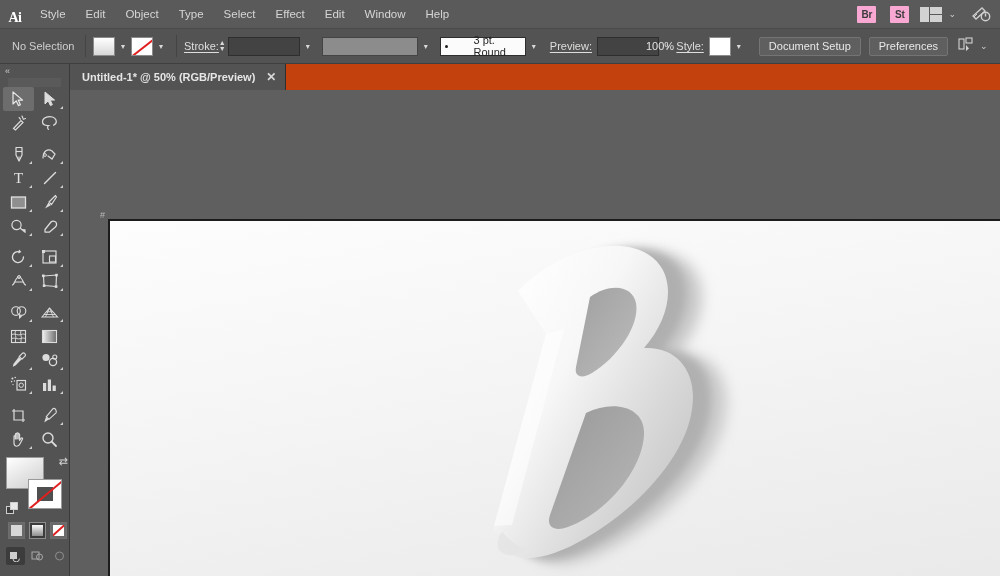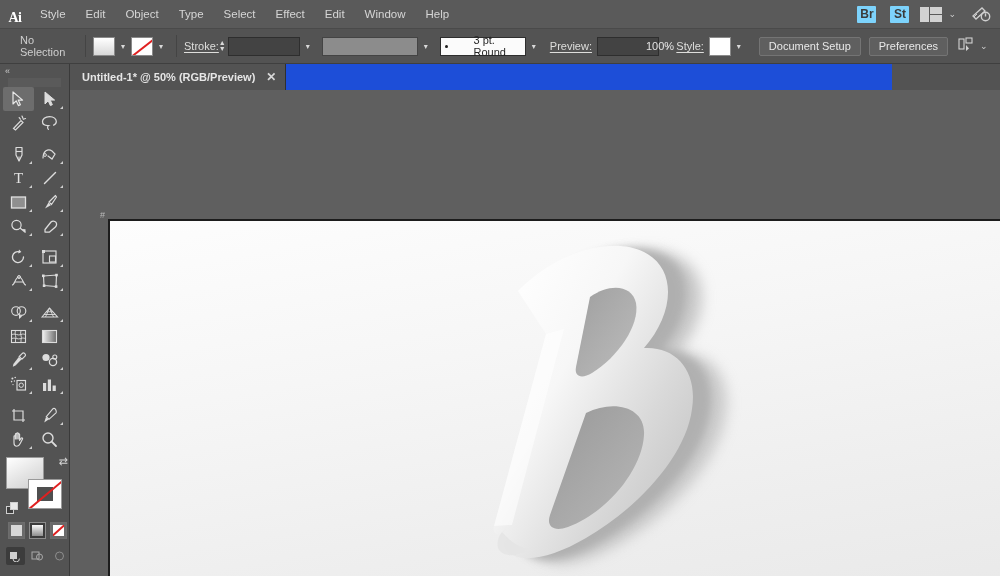--- a/index.html
+++ b/index.html
@@ -26,22 +26,22 @@
     font-family: "Liberation Serif", serif;
     letter-spacing: -0.5px;
     margin-top: 8px;
   }
   .menu-item {
     padding: 0 10px; height: 29px; line-height: 29px;
     color: #d6d6d6; font-size: 11.5px; white-space: nowrap; cursor: default;
   }
   .menu-right { margin-left: auto; display: flex; align-items: center; padding-right: 8px; }
   .sq-btn {
-    width: 19px; height: 17px; background: #7dd3fc; color: #3b3b3b;
-    font-size: 12px; font-weight: bold; display: flex;
+    width: 19px; height: 17px; background: #f9a8d4; color: #3b3b3b;
+    font-size: 10px; font-weight: bold; display: flex;
     align-items: center; justify-content: center;
     margin: 0 7px; border-radius: 1px;
   }
   .ws-switch { display:flex; align-items:center; margin:0 4px; }
   .ws-grid { display: grid; grid-template-columns: 9px 12px; grid-template-rows: 7px 7px;
     gap: 1px; width: 22px; }
   .ws-grid i { background: #d2d2d2; display:block; }
   .ws-grid i.tall { grid-row: span 2; }
   .chev { color: #cfcfcf; font-size: 9px; margin-left: 6px; }
   .help-ico { margin-left: 10px; width: 22px; height: 20px; position: relative; }
@@ -49,21 +49,21 @@
   
   .controlbar {
     position: absolute; top: 29px; left: 0; width: 1000px; height: 35px;
     background: #535353; display: flex; align-items: center;
     border-bottom: 1px solid #3f3f3f;
     font-size: 11px; color: #dcdcdc;
   }
   .cb-sep { width: 1px; height: 22px; background: #444; margin: 0 7px; }
   .cb-label { color: #dededc; font-size: 11px; white-space: nowrap; }
   .cb-label.underline { text-decoration: underline; text-underline-offset: 2px; }
-  .no-selection { padding-left: 20px; color: #cfcfcf; font-size: 11px; width: 78px; }
+  .no-selection { padding-left: 12px; color: #cfcfcf; font-size: 11px; width: 78px; }
 
   .swatch {
     width: 22px; height: 19px; border: 1px solid #8a8a8a; background: #fff;
   }
   .swatch.grad { background: linear-gradient(180deg,#ffffff 0%, #d8d8d8 100%); }
   .swatch.none { position: relative; background: #fff; overflow: hidden; }
   .swatch.none::after {
     content:''; position:absolute; left:-6px; top:8px; width:36px; height:2px;
     background:#e02020; transform: rotate(-38deg);
   }
@@ -89,22 +89,22 @@
   .brush-dot { width:3px; height:3px; border-radius:50%; background:#222; margin-right:7px; }
   .btn {
     height: 19px; padding: 0 9px; background: #5f5f5f;
     border: 1px solid #747474; color: #e8e8e8; font-size: 11px;
     display: flex; align-items: center; border-radius: 2px; cursor: default;
   }
   .arrow-r { color:#d8d8d8; font-size:10px; padding:0 7px; }
 
   
   .tabbar {
-    position: absolute; top: 64px; left: 0; width: 892px; height: 26px;
-    background: #1d4ed8; display: flex; align-items: center;
+    position: absolute; top: 64px; left: 0; width: 1000px; height: 26px;
+    background: #c2410c; display: flex; align-items: center;
   }
   .tab-spacer { width: 70px; height: 26px; background: #3f3f3f; }
   .doc-tab {
     height: 26px; background: #535353; display: flex; align-items: center;
     padding: 0 9px 0 12px; border-right: 1px solid #2f2f2f;
     color: #e6e6e6; font-size: 11px; font-weight: bold; white-space: nowrap;
   }
   .tab-close { margin-left: 11px; color: #d8d8d8; font-size: 12px; line-height: 1; cursor: default; }
 
   

